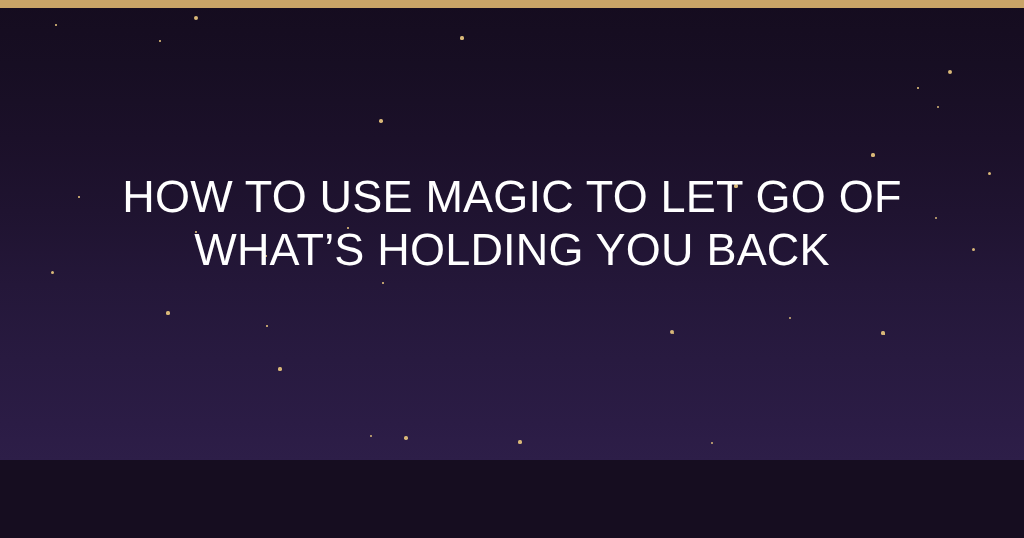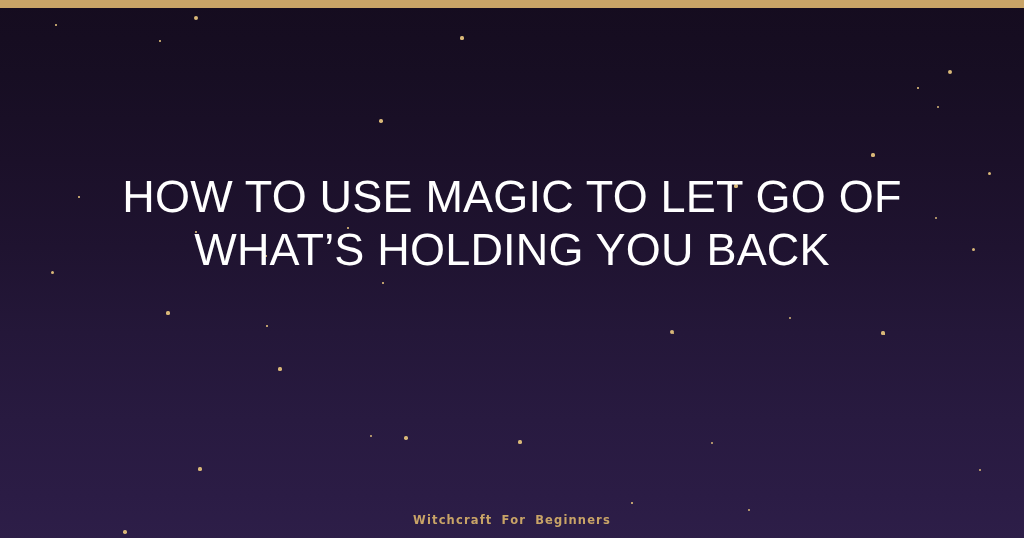--- a/index.html
+++ b/index.html
@@ -8,21 +8,21 @@
   html, body {
     width:1024px;
     height:538px;
     overflow:hidden;
     background:#160d20;
   }
 
   .slide {
     position:relative;
     width:1024px;
-    height:538px;
+    height:460px;
     overflow:hidden;
     background:linear-gradient(180deg,
         #150c1f 0%,
         #170e23 14%,
         #1b1029 30%,
         #1f1330 46%,
         #241739 62%,
         #281a40 78%,
         #2b1c45 92%,
         #2d1e48 100%);
@@ -136,17 +136,14 @@
       <span class="star" style="left: 631.3px; top: 494.3px; width: 1.4px; height: 1.4px; background: rgb(217, 184, 120);"></span>
       <span class="star" style="left: 747.6px; top: 500.6px; width: 2.8px; height: 2.8px; background: rgb(217, 184, 120);"></span>
       <span class="star" style="left: 123.3px; top: 522.3px; width: 3.4px; height: 3.4px; background: rgb(217, 184, 120);"></span>
     </div>
 
   <div class="title-block">
     <h1 class="title">HOW TO USE MAGIC TO LET GO OF
 WHAT’S HOLDING YOU BACK</h1>
   </div>
 
-  <div class="footer">
-    <span class="footer-text">Witchcraft  For  Beginners</span>
-  </div>
 
 </div>
 
 </body></html>

